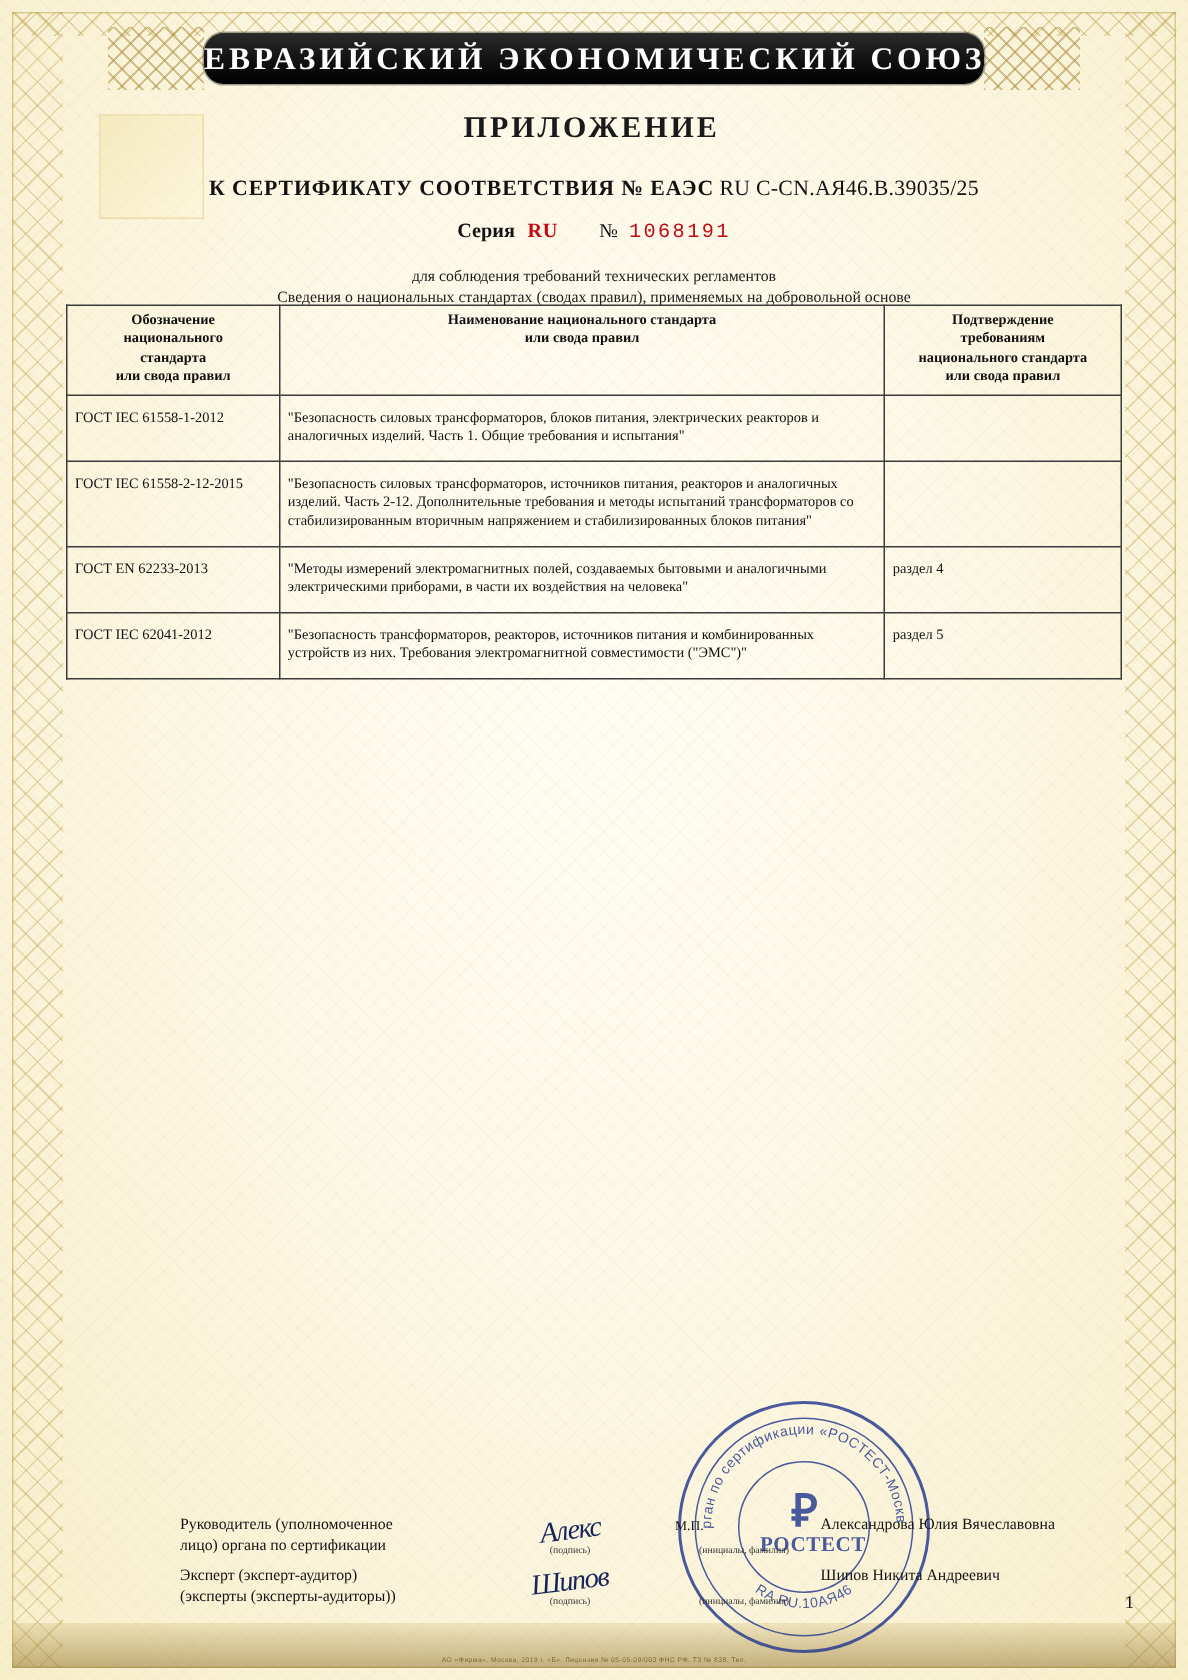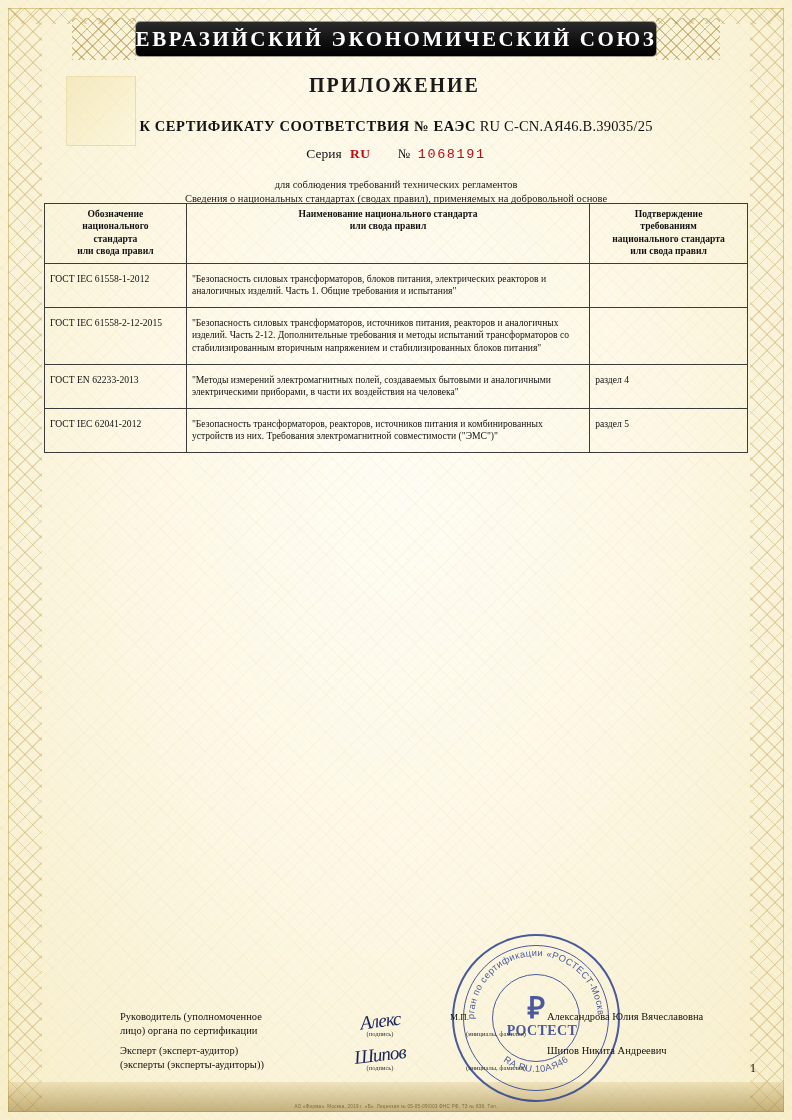--- a/index.html
+++ b/index.html
@@ -81,24 +81,24 @@
 
   
   .eaeu-banner {
     position: absolute;
     left: 50%;
     transform: translateX(-50%);
     top: 22px;
     width: 520px;
     height: 34px;
     background: linear-gradient(180deg, #2b2b2b 0%, #111111 55%, #000000 100%);
-    border-radius: 4px;
+    border-radius: 13px;
     display: flex;
     align-items: center;
-    justify-content: center;
+    justify-content: flex-start;
     box-shadow: 0 0 0 1px rgba(0,0,0,.35);
   }
   .eaeu-banner .txt {
     color: #ffffff;
     font-family: "Liberation Serif", serif;
     font-weight: bold;
     font-size: 21px;
     letter-spacing: 2.6px;
     white-space: nowrap;
   }
@@ -144,21 +144,21 @@
     letter-spacing: .2px;
   }
   .series-line {
     position: absolute;
     top: 146px;
     left: 0; right: 0;
     text-align: center;
     font-size: 13.5px;
     color: #121212;
   }
-  .series-line .lbl { font-weight: normal; text-align: right; }
+  .series-line .lbl { font-weight: bold; text-align: right; }
   .series-line .ru {
     color: #c00b14;
     font-weight: bold;
     letter-spacing: .5px;
     margin-left: 5px;
     margin-top: 23px;
   }
   .series-line .nosign {
     margin-left: 24px;
     font-size: 13px;

